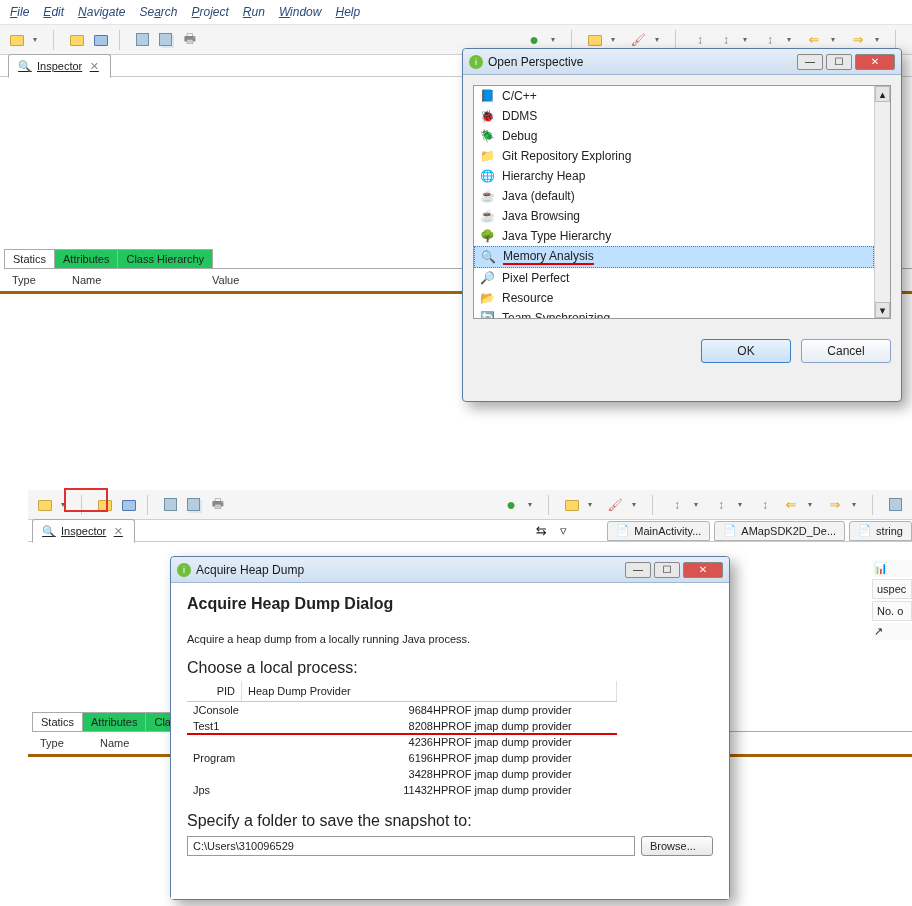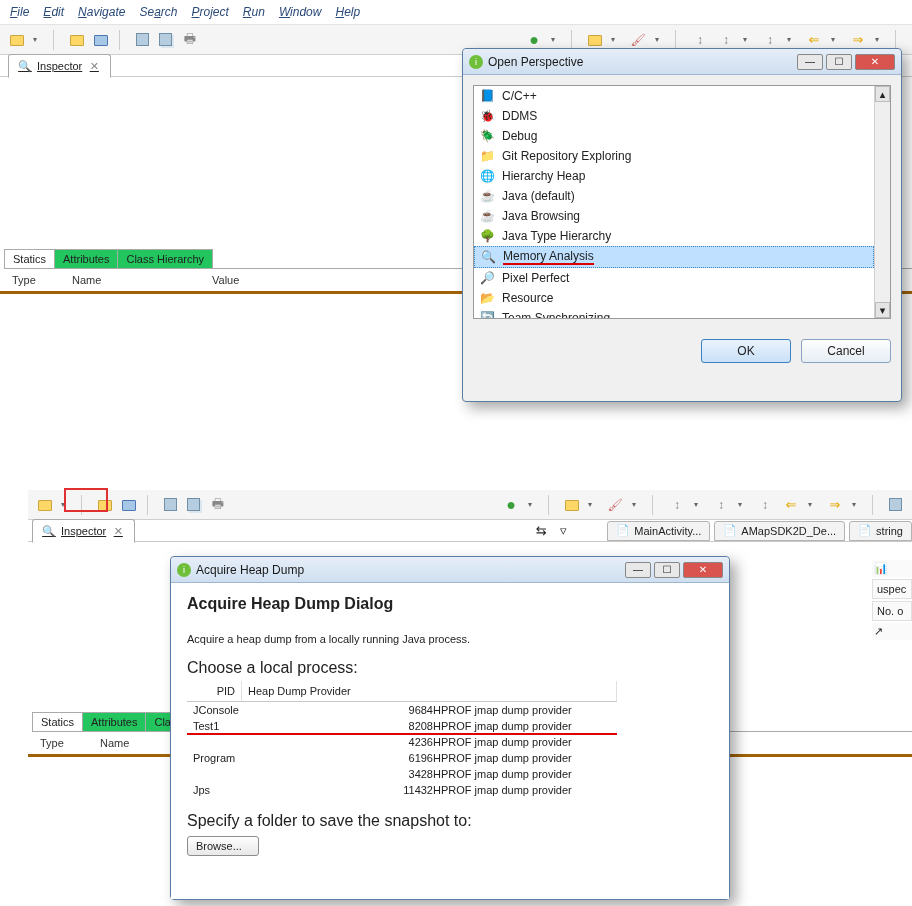--- a/index.html
+++ b/index.html
@@ -468,16 +468,17 @@
             <div class="pc-desc">Jps</div>
             <div class="pc-pid">11432</div>
             <div class="pc-prov">HPROF jmap dump provider</div>
           </div>
         </div>
     </div>
 
 
     <div class="lbl" style="margin-top:14px;">Specify a folder to save the snapshot to:</div>
     <div class="path-row">
+      <div class="path-input">C:\Users\310096529</div>
       <div class="btn-sm">Browse...</div>
     </div>
   </div>
 </div>
 
 </body></html>

